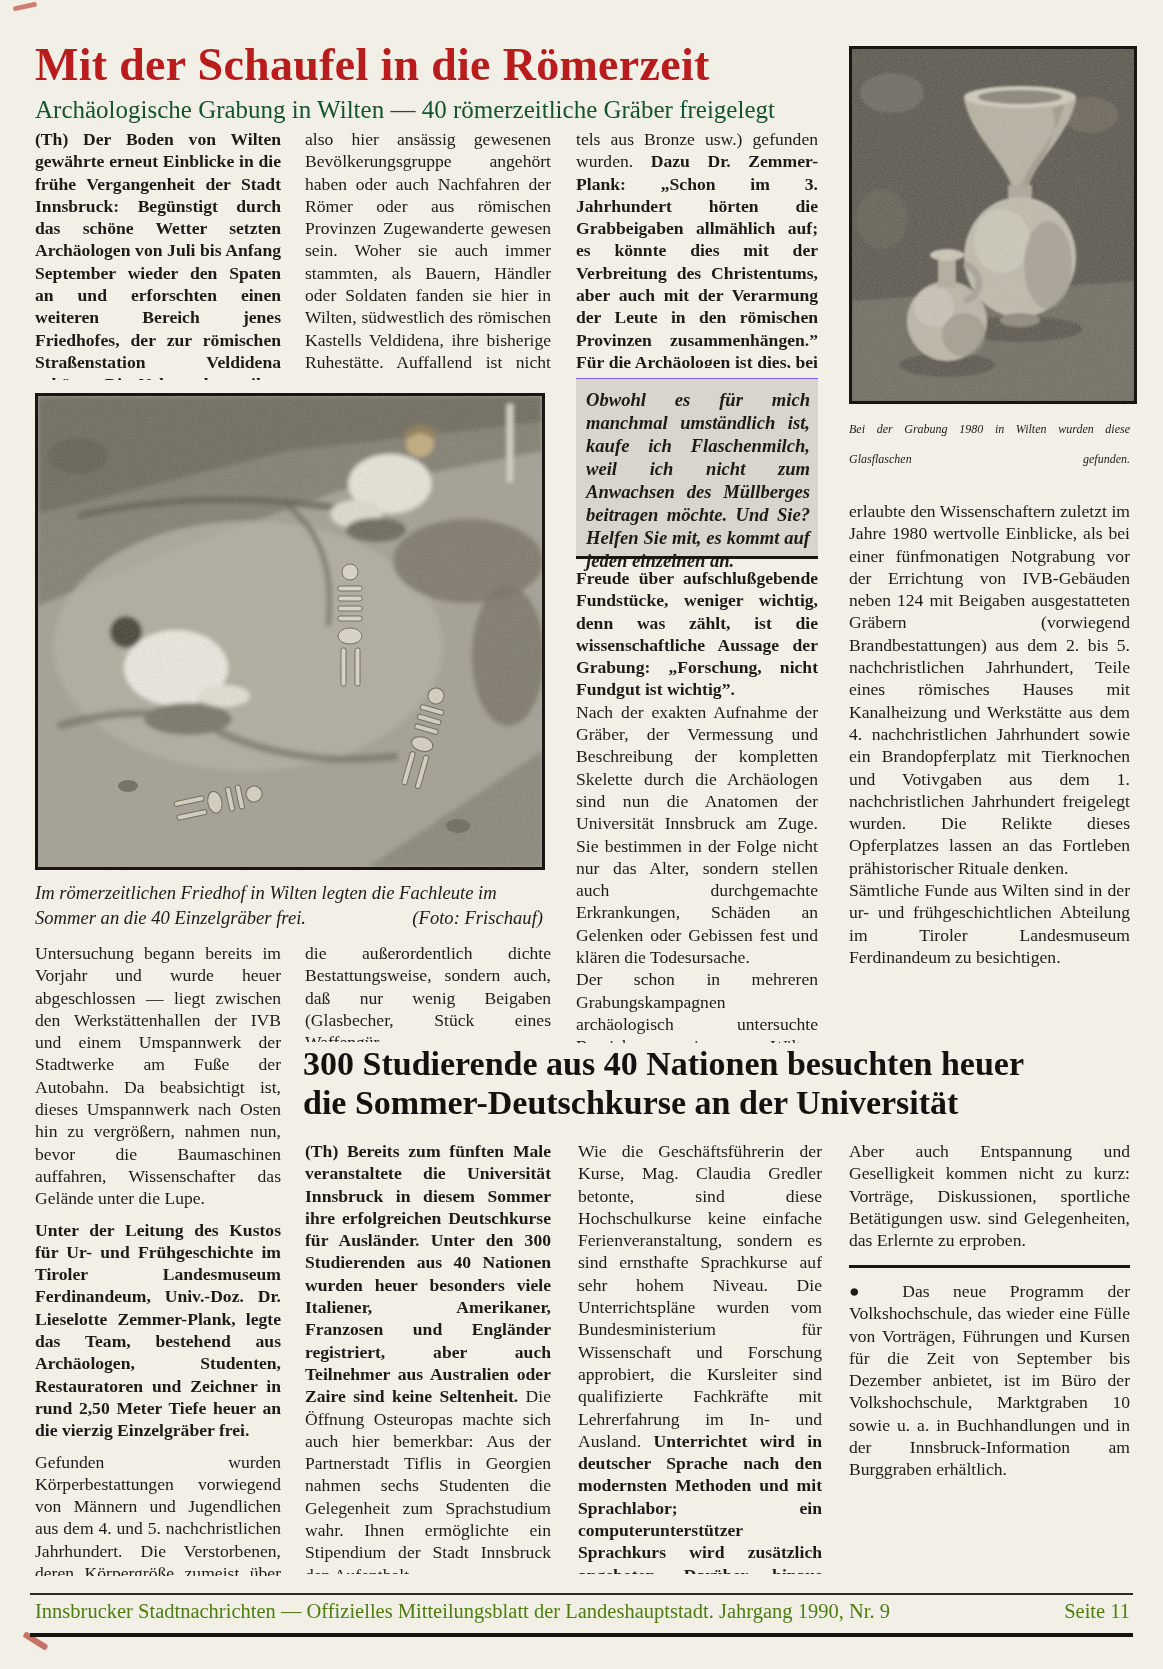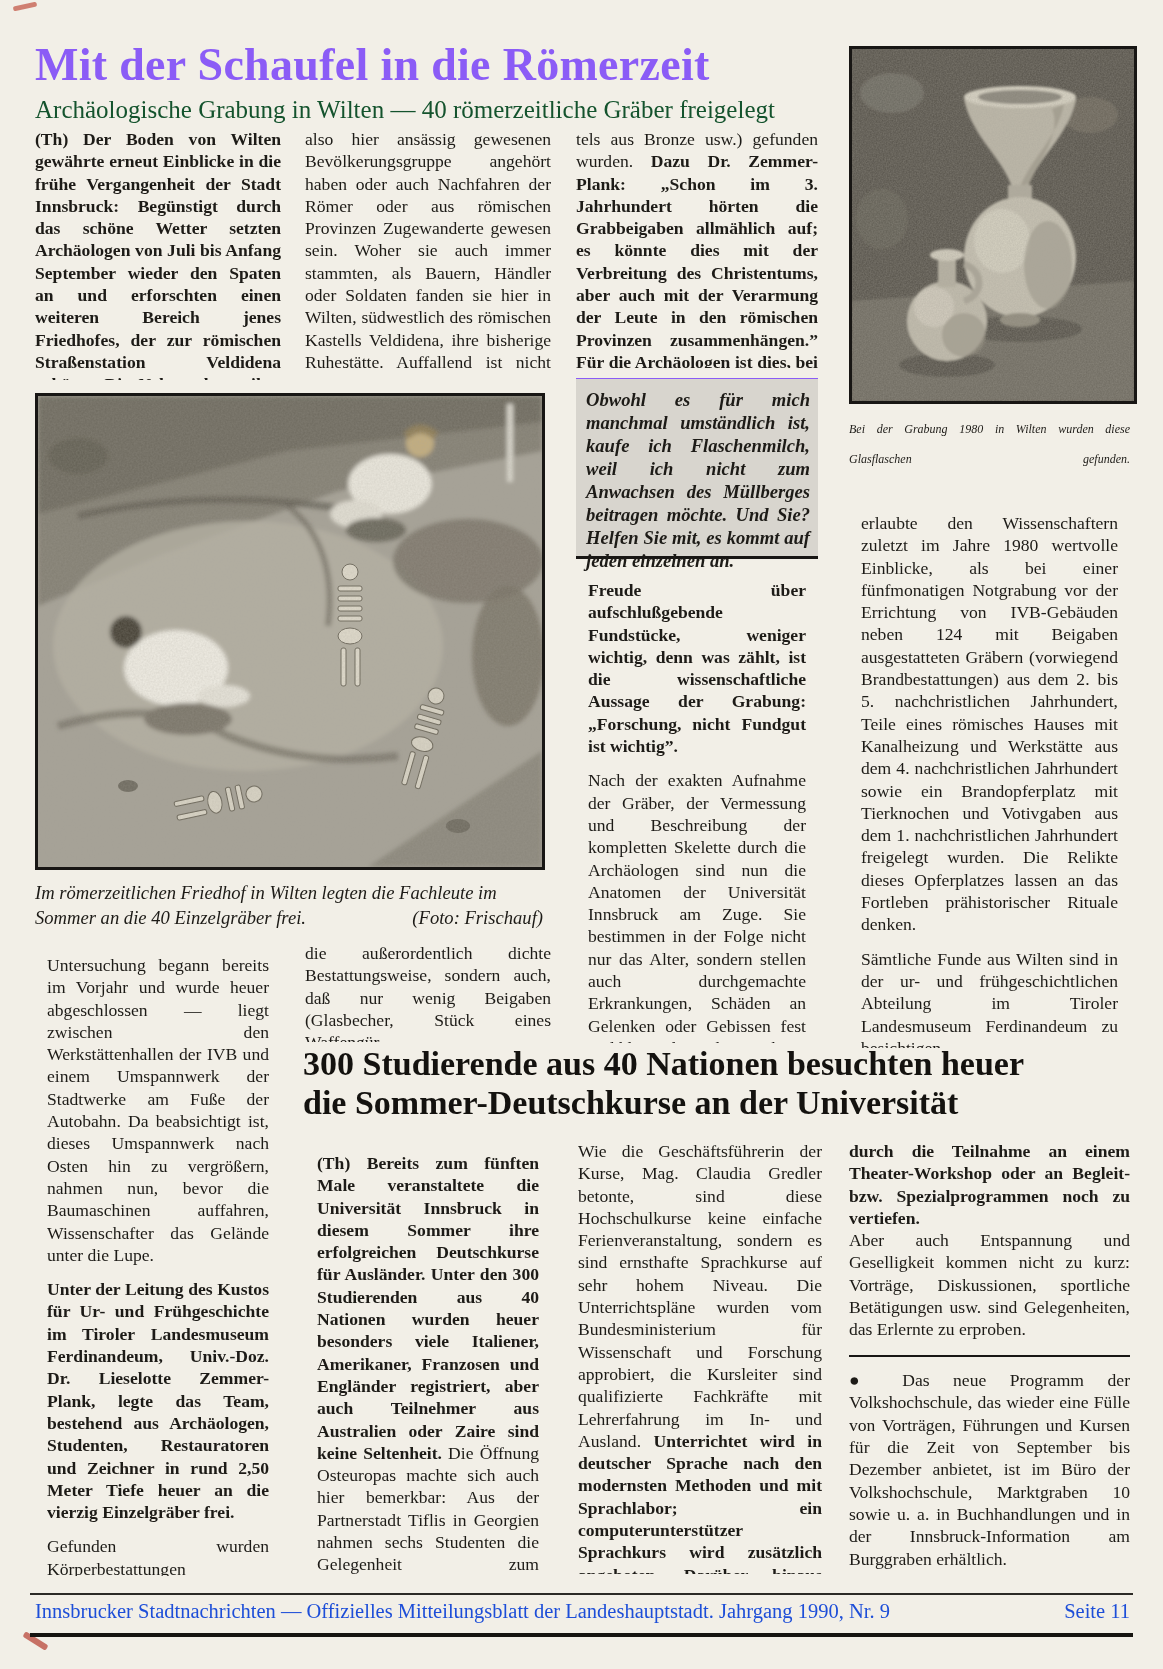--- a/index.html
+++ b/index.html
@@ -2,25 +2,25 @@
 <html><head>
 <meta charset="utf-8">
 <style>
   html,body{margin:0;padding:0;background:#777;}
   .page{
     position:relative;width:1163px;height:1669px;margin:0 auto;
     background:#f2efe7;color:#1d1b17;overflow:hidden;
     font-family:"Liberation Serif","DejaVu Serif",serif;
   }
   .a1-title{position:absolute;left:35px;top:38px;margin:0;font-size:46px;font-weight:700;
-    letter-spacing:.3px;white-space:nowrap;color:#8b5cf6;}
+    letter-spacing:.3px;white-space:nowrap;color:#b91c1c;}
   .a1-subtitle{position:absolute;left:35px;top:96px;margin:0;font-size:25px;font-weight:400;
     white-space:nowrap;color:#14532d;}
   .col{position:absolute;text-align:justify;font-size:17.6px;line-height:22.3px;overflow:hidden;}
-  .col p{margin:12px;}
+  .col p{margin:0;}
   .c1-low p + p{margin-top:9px;}
   .b{font-weight:700;}
   .cont{text-align-last:justify;}
   .c1-top{left:35px;top:128px;width:246px;height:252px;font-weight:700;}
   .c2-top{left:305px;top:128px;width:246px;height:252px;}
   .c3-top{left:576px;top:128px;width:242px;height:240px;}
   .quote-box{position:absolute;left:576px;top:378px;width:242px;height:181px;box-sizing:border-box;
     background:#d8d5ce;border-top:1px solid #8b5cf6;border-bottom:3px solid #181614;
     padding:9px 8px 0 10px;}
   .quote-box p{margin:0;font-style:italic;font-weight:700;font-size:18.6px;line-height:23px;
@@ -38,21 +38,21 @@
     font-style:italic;font-size:18.6px;line-height:25px;text-align:left;}
   .dig-caption .credit{position:absolute;right:2px;bottom:2px;font-style:italic;}
   .a2-title{position:absolute;left:303px;top:1044px;font-size:34px;line-height:39px;font-weight:700;
     white-space:nowrap;color:#14120f;}
   .a2-colA{left:305px;top:1140px;width:246px;height:434px;}
   .a2-colB{left:578px;top:1140px;width:244px;height:434px;}
   .a2-colC{left:849px;top:1140px;width:281px;height:436px;}
   .a2-colC p{margin:0;}
   .note-rule{height:2.5px;background:#181614;margin:14px 0 12px 0;}
   .footer-rule-top{position:absolute;left:30px;top:1593px;width:1103px;height:1.8px;background:#2c2a26;}
-  .footer{position:absolute;left:35px;top:1600px;width:1095px;font-size:20.5px;color:#1d4ed8;}
+  .footer{position:absolute;left:35px;top:1600px;width:1095px;font-size:20.5px;color:#4d7c0f;}
   .footer .pagenum{position:absolute;right:0;top:0;}
   .footer-rule-bottom{position:absolute;left:30px;top:1633px;width:1103px;height:3.5px;background:#161410;}
   .regmark{position:absolute;border-radius:2px;}
   .regmark-top{left:13px;top:4px;width:24px;height:5px;background:#c0503f;opacity:.7;transform:rotate(-12deg);}
   .regmark-bottom{left:22px;top:1638px;width:27px;height:6px;background:#b8473a;opacity:.75;transform:rotate(32deg);}
 </style>
 </head>
 <body>
 
 <div class="page">
@@ -215,21 +215,20 @@
   <div class="a2-title">
     <div>300 Studierende aus 40 Nationen besuchten heuer</div>
     <div>die Sommer-Deutschkurse an der Universität</div>
   </div>
 
   <div class="col a2-colA">
     <p><span class="b">(Th) Bereits zum fünften Male veranstaltete die Universität Innsbruck in diesem Sommer ihre erfolgreichen Deutschkurse für Ausländer. Unter den 300 Studierenden aus 40 Nationen wurden heuer besonders viele Italiener, Amerikaner, Franzosen und Engländer registriert, aber auch Teilnehmer aus Australien oder Zaire sind keine Seltenheit. </span><span>Die Öffnung Osteuropas machte sich auch hier bemerkbar: Aus der Partnerstadt Tiflis in Georgien nahmen sechs Studenten die Gelegenheit zum Sprachstudium wahr. Ihnen ermöglichte ein Stipendium der Stadt Innsbruck den Aufenthalt.</span></p>
   </div>
   <div class="col a2-colB cont"><span>Wie die Geschäftsführerin der Kurse, Mag. Claudia Gredler betonte, sind diese Hochschulkurse keine einfache Ferienveranstaltung, sondern es sind ernsthafte Sprachkurse auf sehr hohem Niveau. Die Unterrichtspläne wurden vom Bundesministerium für Wissenschaft und Forschung approbiert, die Kursleiter sind qualifizierte Fachkräfte mit Lehrerfahrung im In- und Ausland. </span><span class="b">Unterrichtet wird in deutscher Sprache nach den modernsten Methoden und mit Sprachlabor; ein computerunterstützer Sprachkurs wird zusätzlich angeboten. Darüber hinaus besteht die Möglichkeit, die Deutschkenntnisse</span></div>
   <div class="col a2-colC">
-    <p class="b">durch die Teilnahme an einem Theater-Workshop oder an Begleit- bzw. Spezialprogrammen noch zu vertiefen.</p>
     <p>Aber auch Entspannung und Geselligkeit kommen nicht zu kurz: Vorträge, Diskussionen, sportliche Betätigungen usw. sind Gelegenheiten, das Erlernte zu erproben.</p>
     <div class="note-rule"></div>
     <p>● Das neue Programm der Volkshochschule, das wieder eine Fülle von Vorträgen, Führungen und Kursen für die Zeit von September bis Dezember anbietet, ist im Büro der Volkshochschule, Marktgraben 10 sowie u. a. in Buchhandlungen und in der Innsbruck-Information am Burggraben erhältlich.</p>
   </div>
 
   <div class="footer-rule-top"></div>
   <div class="footer">
     <span>Innsbrucker Stadtnachrichten — Offizielles Mitteilungsblatt der Landeshauptstadt. Jahrgang 1990, Nr. 9</span>
     <span class="pagenum">Seite 11</span>
   </div>

